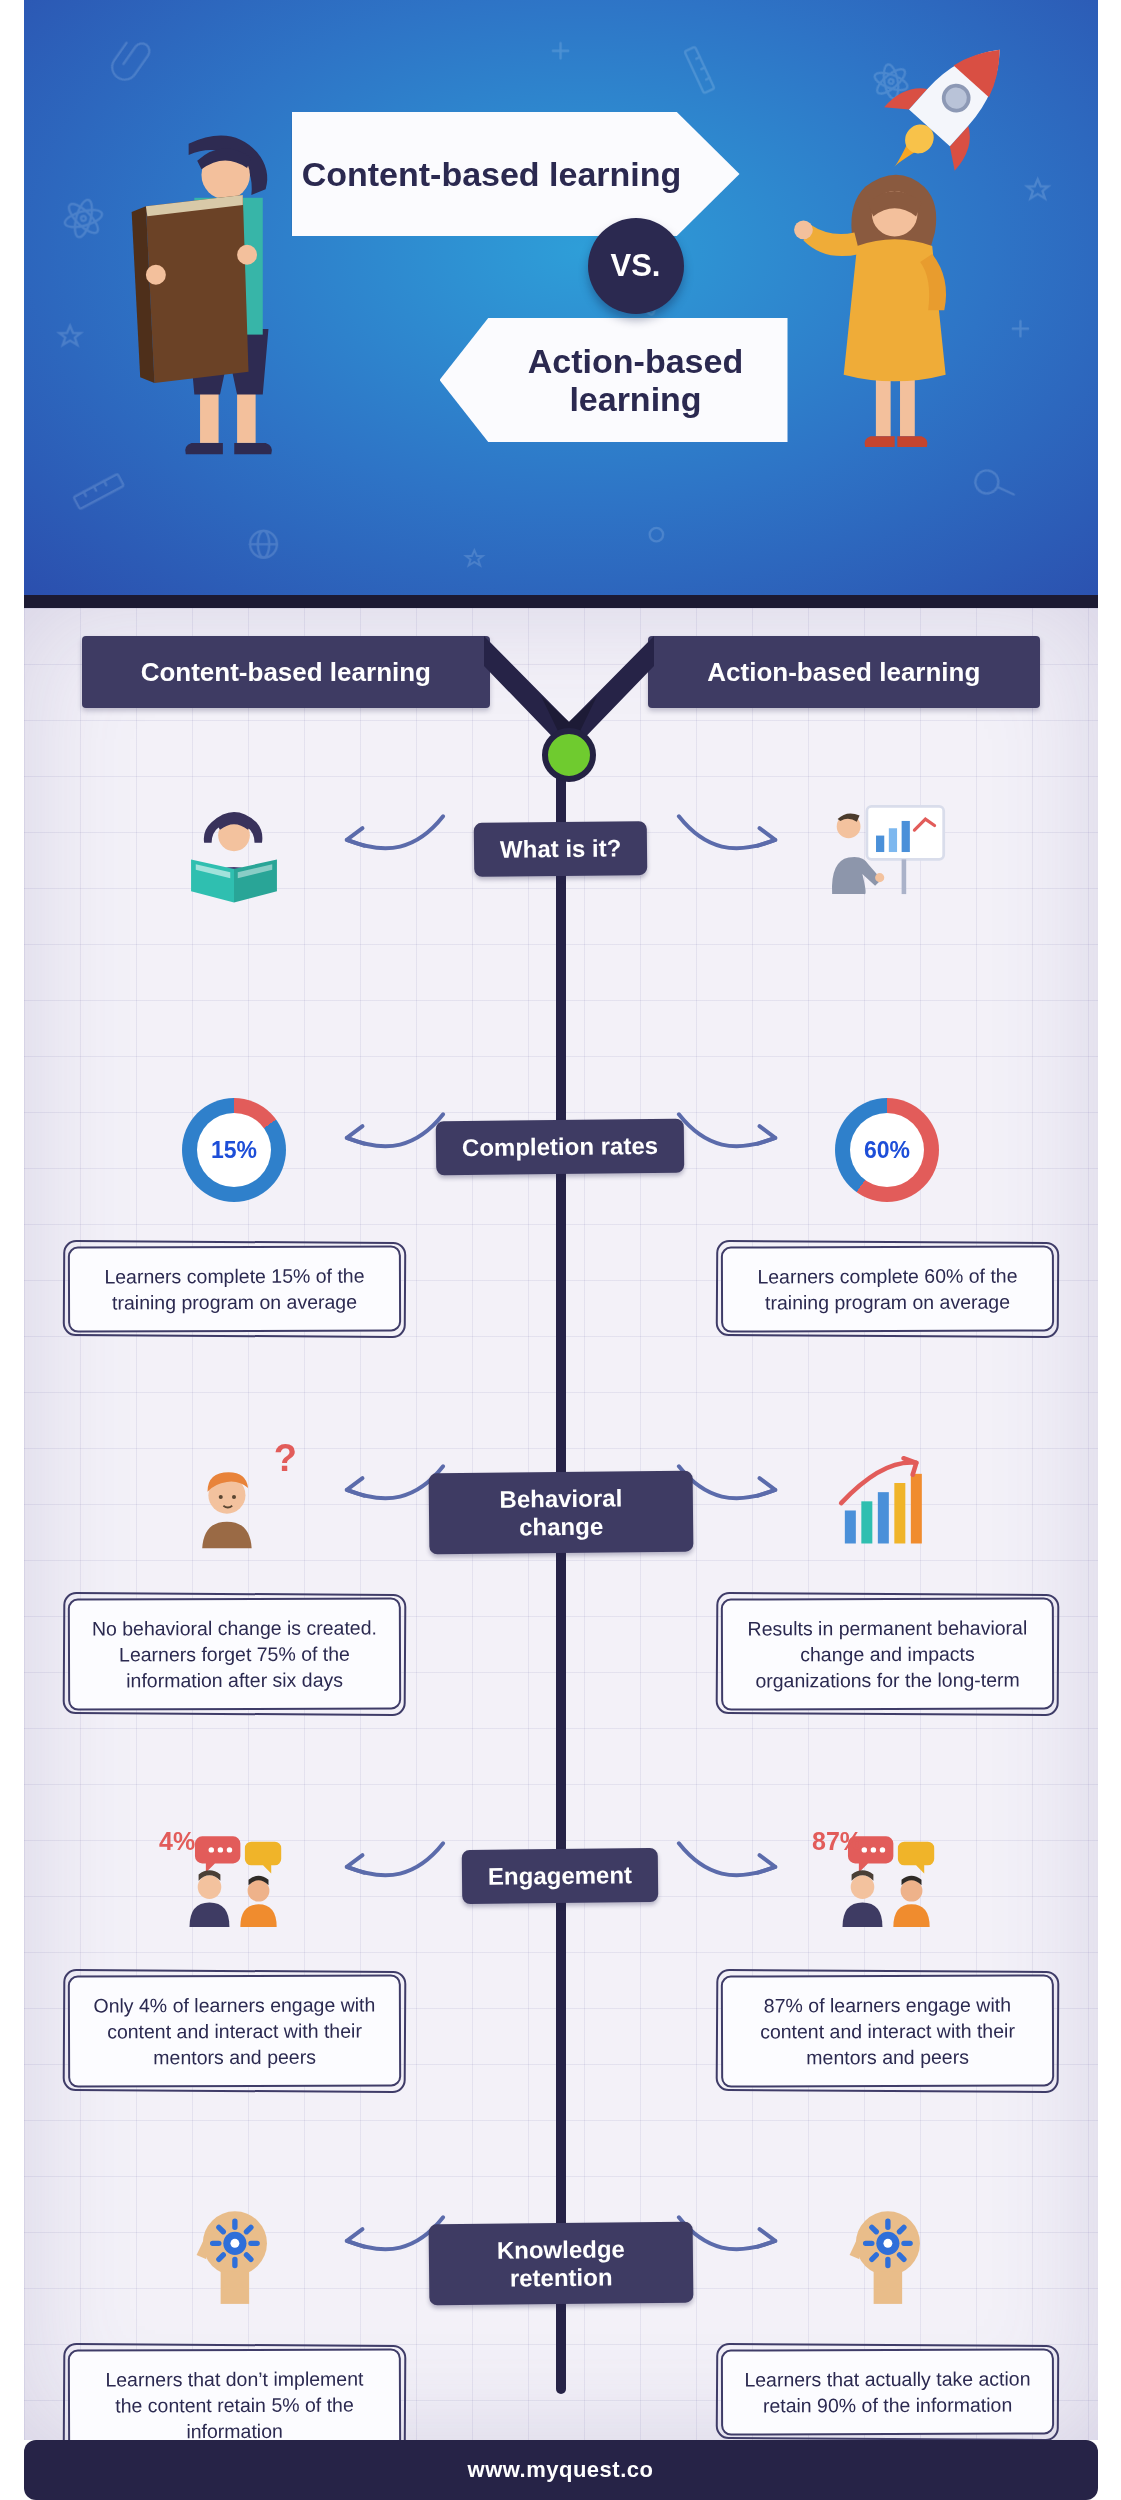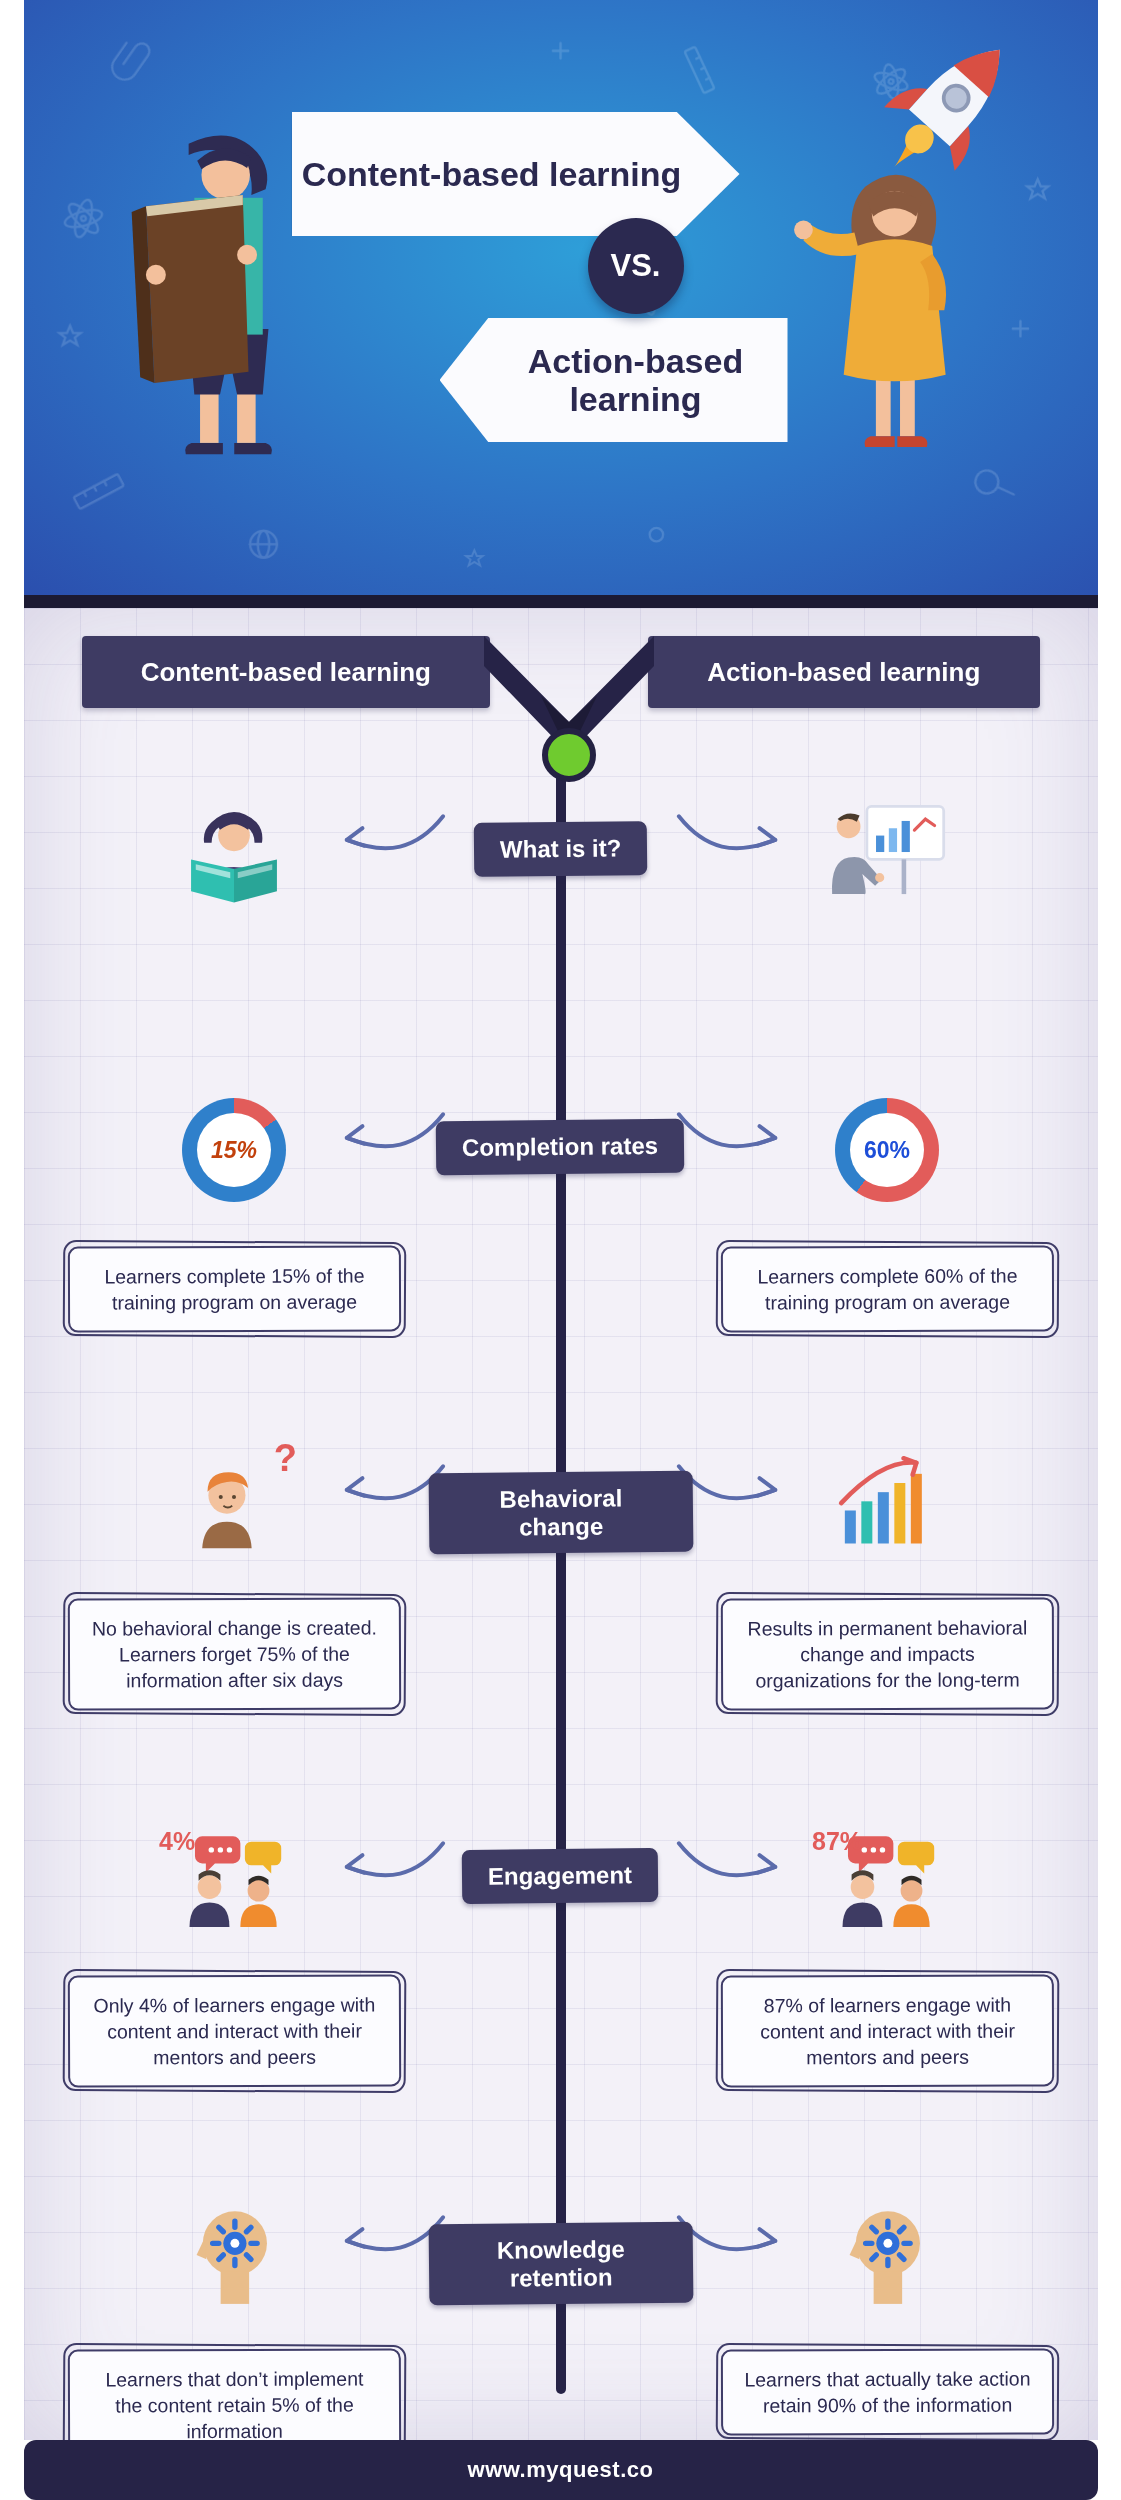--- a/index.html
+++ b/index.html
@@ -100,21 +100,21 @@
   }
   .zone .textbox{transform:rotate(-.2deg);}
 
   .icon-wrap{position:relative;display:flex;align-items:center;justify-content:center;}
 
   
   .donut{position:relative;width:104px;height:104px;border-radius:50%;
     background:conic-gradient(#e25c5a calc(var(--pct)*1%), #2f80cb 0);}
   .donut-hole{position:absolute;inset:15px;background:#ffffff;border-radius:50%;
     display:flex;align-items:center;justify-content:center;font-weight:bold;font-size:23px;}
-  .donut-label-blue{color:#c2410c;font-style:italic;}
+  .donut-label-blue{color:#1d4ed8;}
   .donut-label-red{color:#1d4ed8;}
 
   .pct-label{position:absolute;left:-16px;top:-2px;color:#e25c5a;font-weight:bold;font-size:25px;}
   .q-mark{position:absolute;right:-10px;top:-14px;color:#e25c5a;font-weight:bold;font-size:38px;}
 </style>
 </head>
 <body>
 
 <div class="infographic">
 

